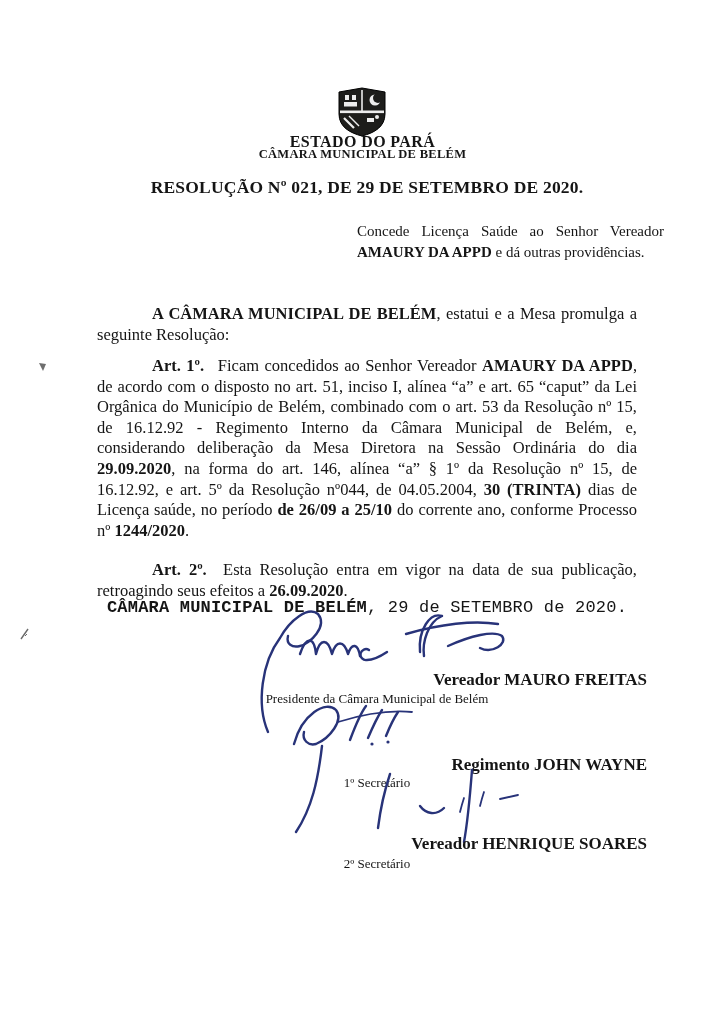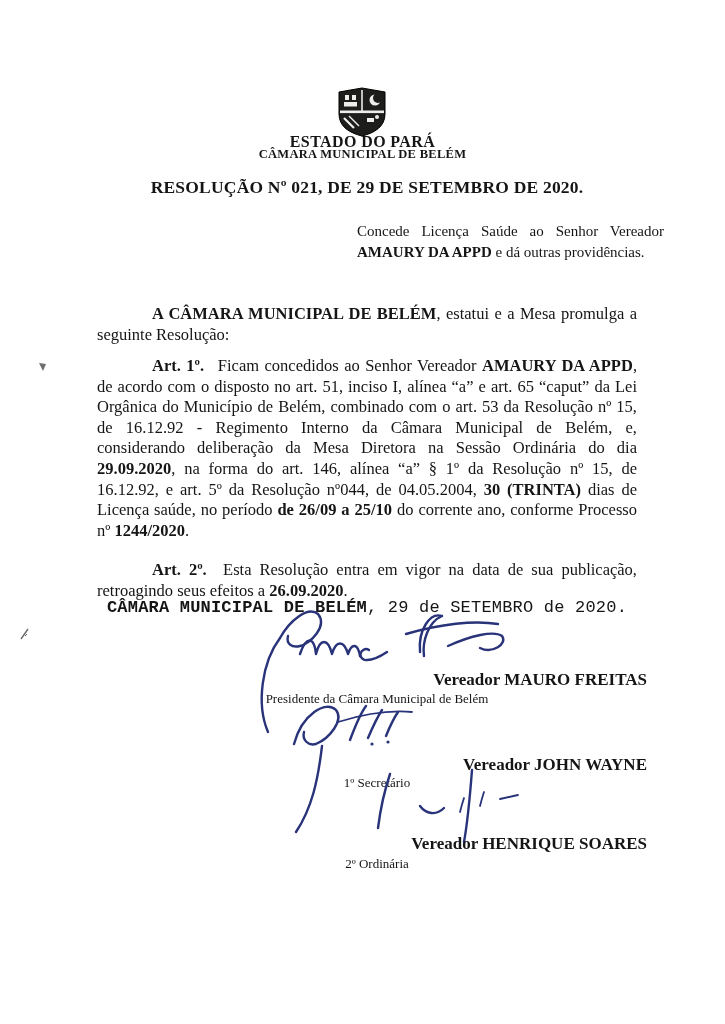--- a/index.html
+++ b/index.html
@@ -127,34 +127,34 @@
     <path d="M16,46 C 24,16 48,2 58,12 C 66,22 52,40 38,46 C 30,48 24,42 26,34"></path>
     <path d="M72,42 C 78,26 82,16 88,8"></path>
     <path d="M90,40 C 96,26 100,18 104,12"></path>
     <path d="M108,38 C 112,28 116,20 120,14"></path>
     <circle class="dot" cx="94" cy="46" r="1.6"></circle>
     <circle class="dot" cx="110" cy="44" r="1.6"></circle>
     <path class="thin" d="M60,24 C 86,16 112,12 134,14"></path>
     <path d="M44,48 C 40,82 34,110 18,134"></path>
   </svg>
 
-  <div class="abs sig-name sig2-name">Vereador JOHN WAYNE</div>
+  <div class="abs sig-name sig2-name">Regimento JOHN WAYNE</div>
   <div class="abs sig-role sig2-role">1º Secretário</div>
 
   <svg class="abs scribble scrib3" width="170" height="80" viewBox="0 0 170 80">
     <path d="M32,6 C 26,24 22,44 20,60"></path>
     <path d="M62,38 C 68,46 78,48 86,40"></path>
     <path class="thin" d="M106,30 C 104,36 103,40 102,44"></path>
     <path class="thin" d="M126,24 C 124,30 123,34 122,38"></path>
     <path d="M114,2 C 112,28 110,52 106,74"></path>
     <path class="thin" d="M142,31 L 160,27"></path>
   </svg>
 
   <div class="abs sig-name sig3-name">Vereador HENRIQUE SOARES</div>
-  <div class="abs sig-role sig3-role">2º Ordinária</div>
+  <div class="abs sig-role sig3-role">2º Secretário</div>
 
   <svg class="abs artifact1" width="10" height="12" viewBox="0 0 10 12">
     <path d="M2,2 L9,3 L6,10 Z" fill="#4a4a4a" opacity="0.8"></path>
   </svg>
   <svg class="abs artifact2" width="14" height="16" viewBox="0 0 14 16">
     <path d="M3,13 L10,3" stroke="#6a6a6a" stroke-width="1.4" fill="none"></path>
     <path d="M7,10 L9,8" stroke="#6a6a6a" stroke-width="1" fill="none"></path>
   </svg>
 
 </div>

